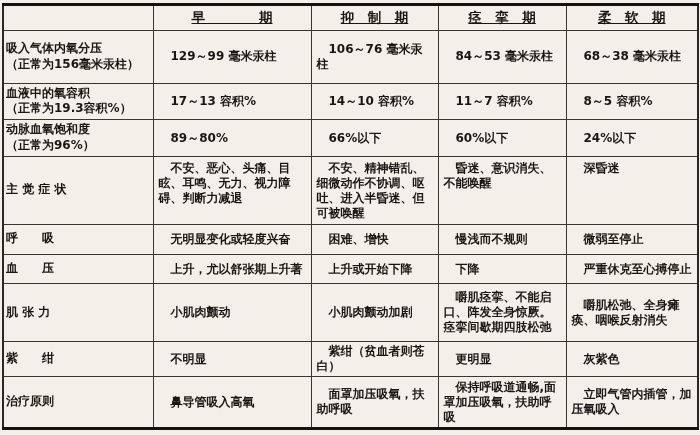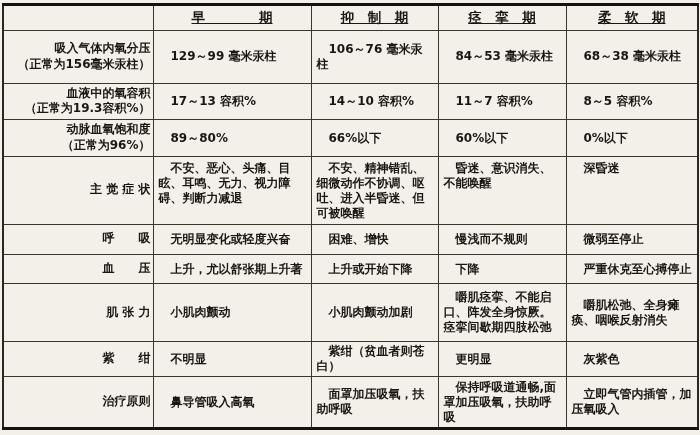--- a/index.html
+++ b/index.html
@@ -39,21 +39,21 @@
   .doc-table thead th {
     font-size: 13.5px;
     text-align: center;
     vertical-align: middle;
     padding: 2px 0;
     white-space: nowrap;
     text-decoration: underline;
   }
   .doc-table th.rowlabel {
     font-size: 12px;
-    text-align: right;
+    text-align: left;
     vertical-align: middle;
     white-space: pre-line;
     line-height: 1.3;
     padding: 2px 2px;
     font-weight: 700;
   }
   .doc-table td {
     font-size: 12px;
     line-height: 1.25;
     text-align: left;
@@ -103,21 +103,21 @@
           <td>14～10 容积%</td>
           <td>11～7 容积%</td>
           <td>8～5 容积%</td>
         </tr>
         <tr style="height: 28px;">
           <th class="rowlabel">动脉血氧饱和度
 （正常为96%）</th>
           <td>89～80%</td>
           <td>66%以下</td>
           <td>60%以下</td>
-          <td>0%以下</td>
+          <td>24%以下</td>
         </tr>
         <tr class="vtop" style="height: 66px;">
           <th class="rowlabel">主 觉 症 状</th>
           <td>不安、恶心、头痛、目眩、耳鸣、无力、视力障碍、判断力减退</td>
           <td>不安、精神错乱、细微动作不协调、呕吐、进入半昏迷、但可被唤醒</td>
           <td>昏迷、意识消失、不能唤醒</td>
           <td>深昏迷</td>
         </tr>
         <tr style="height: 30px;">
           <th class="rowlabel">呼　　吸</th>

